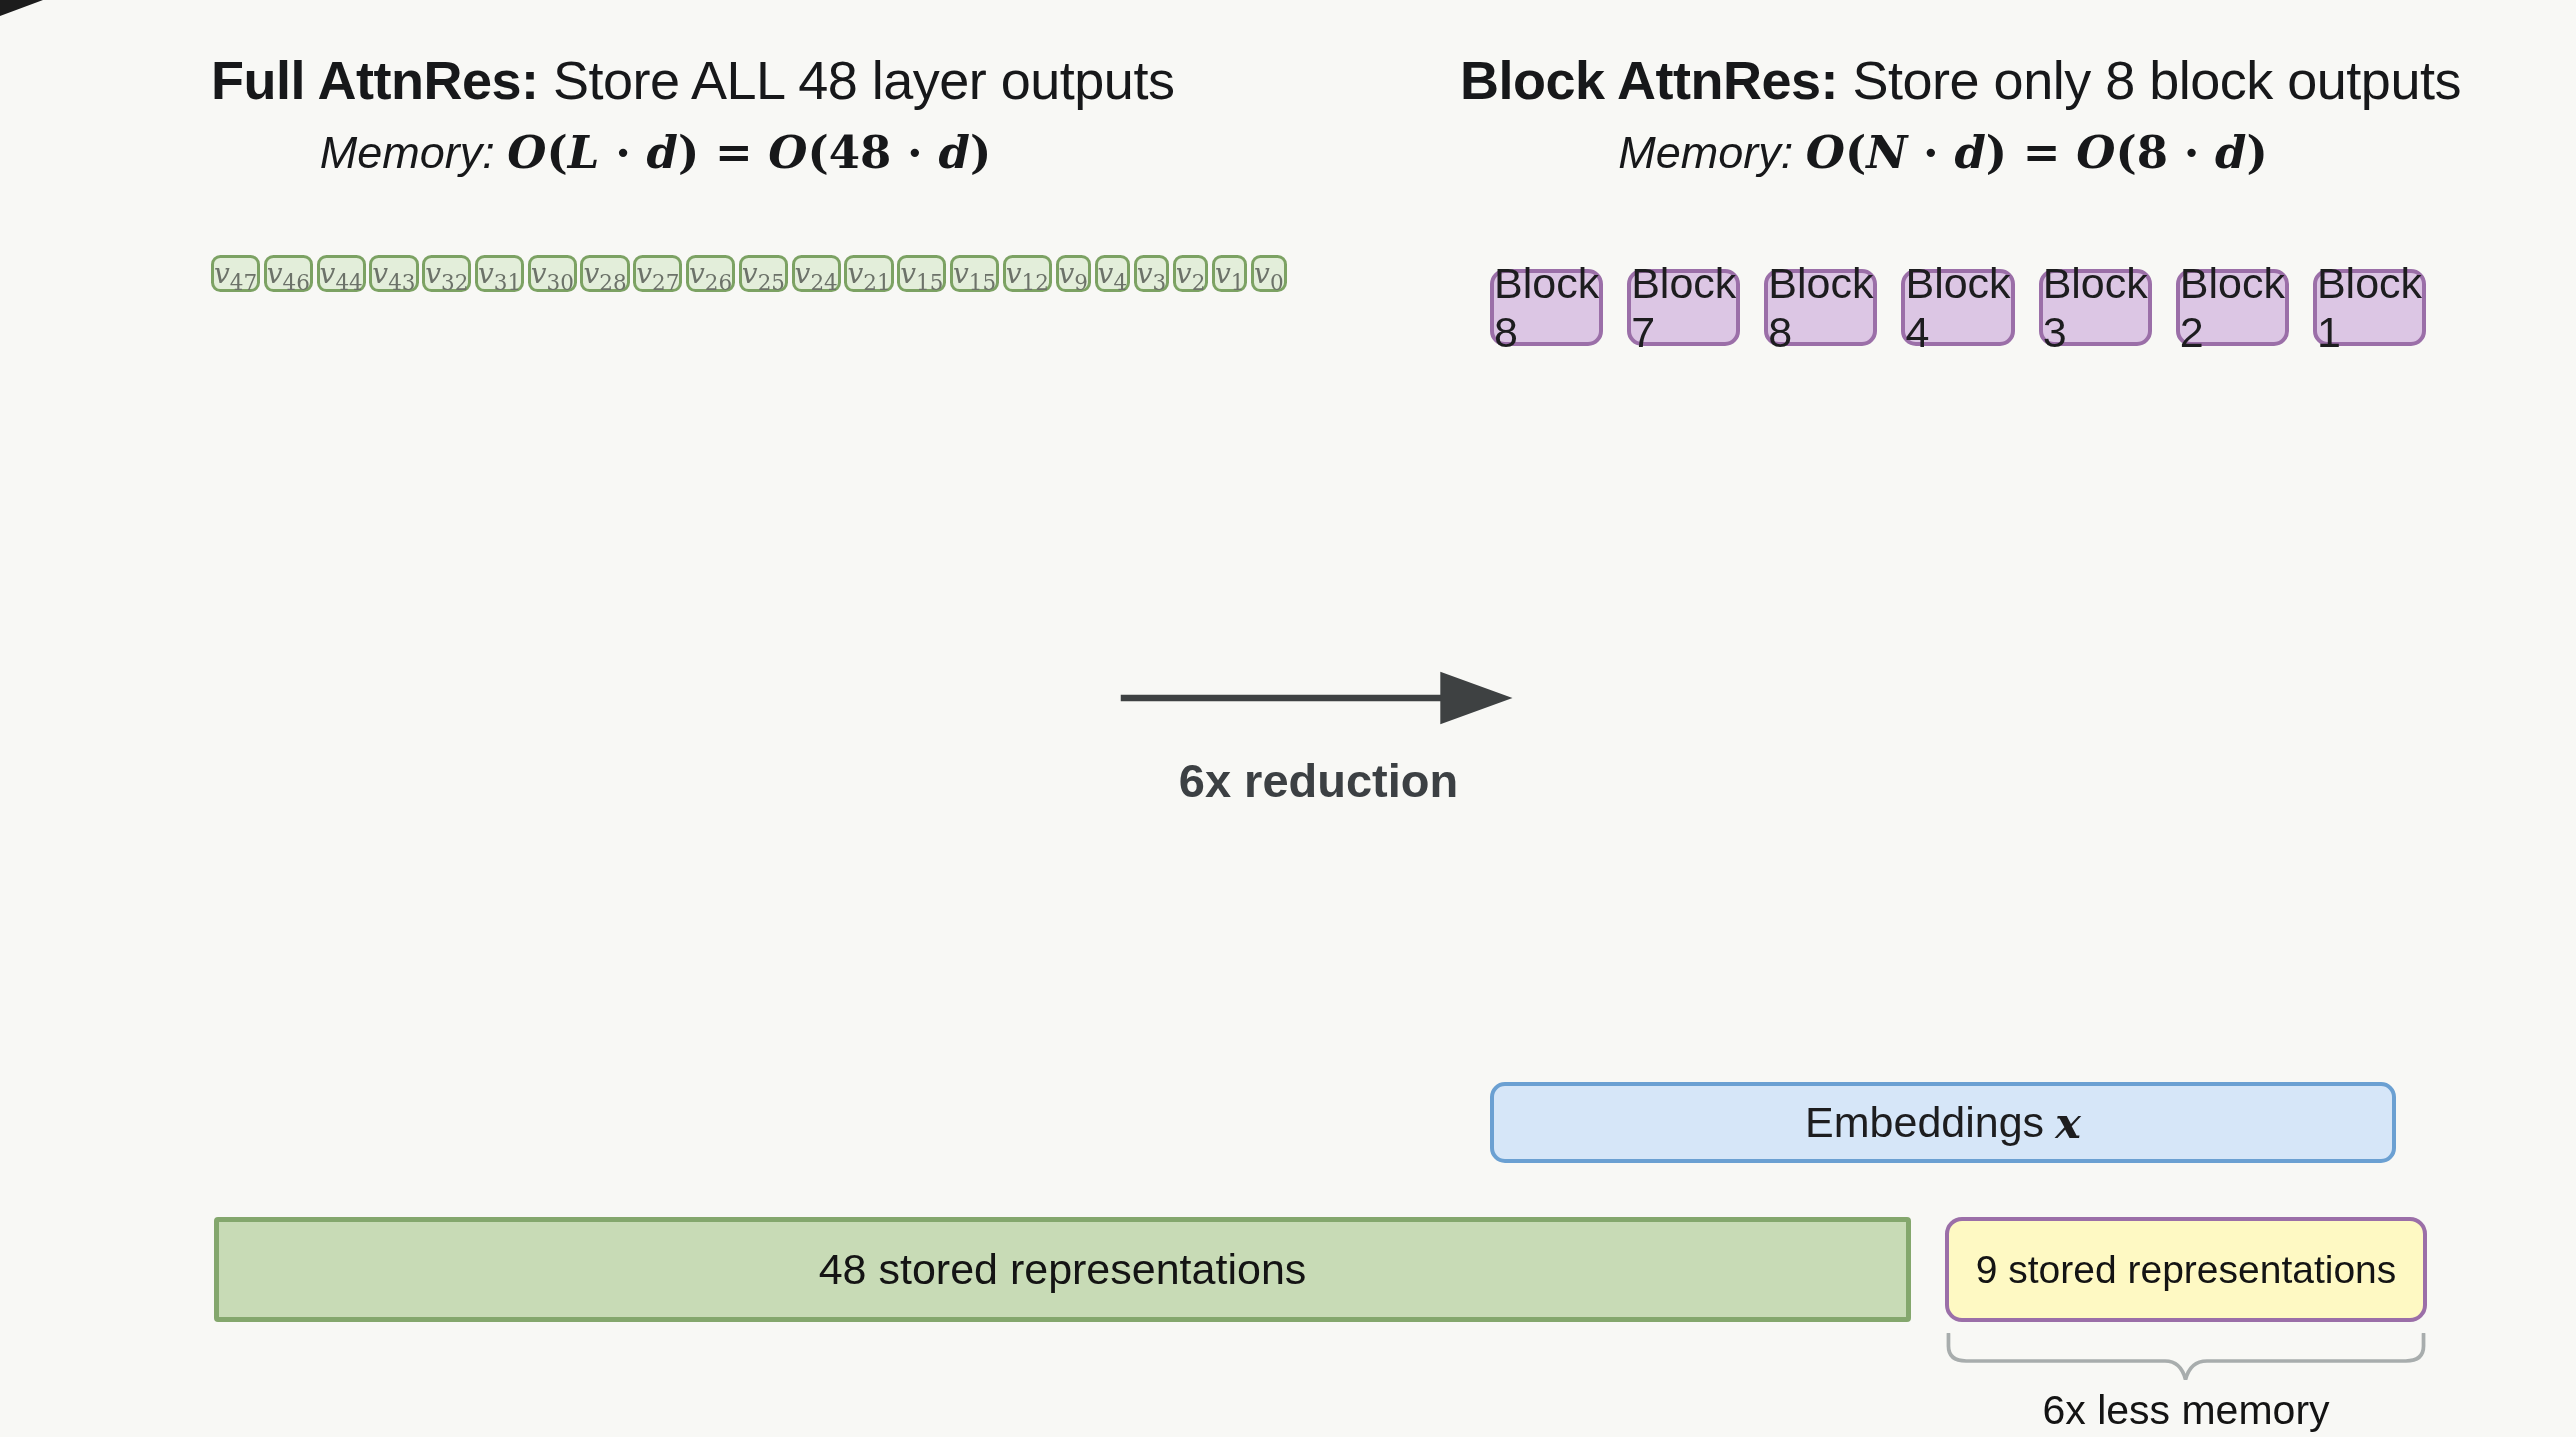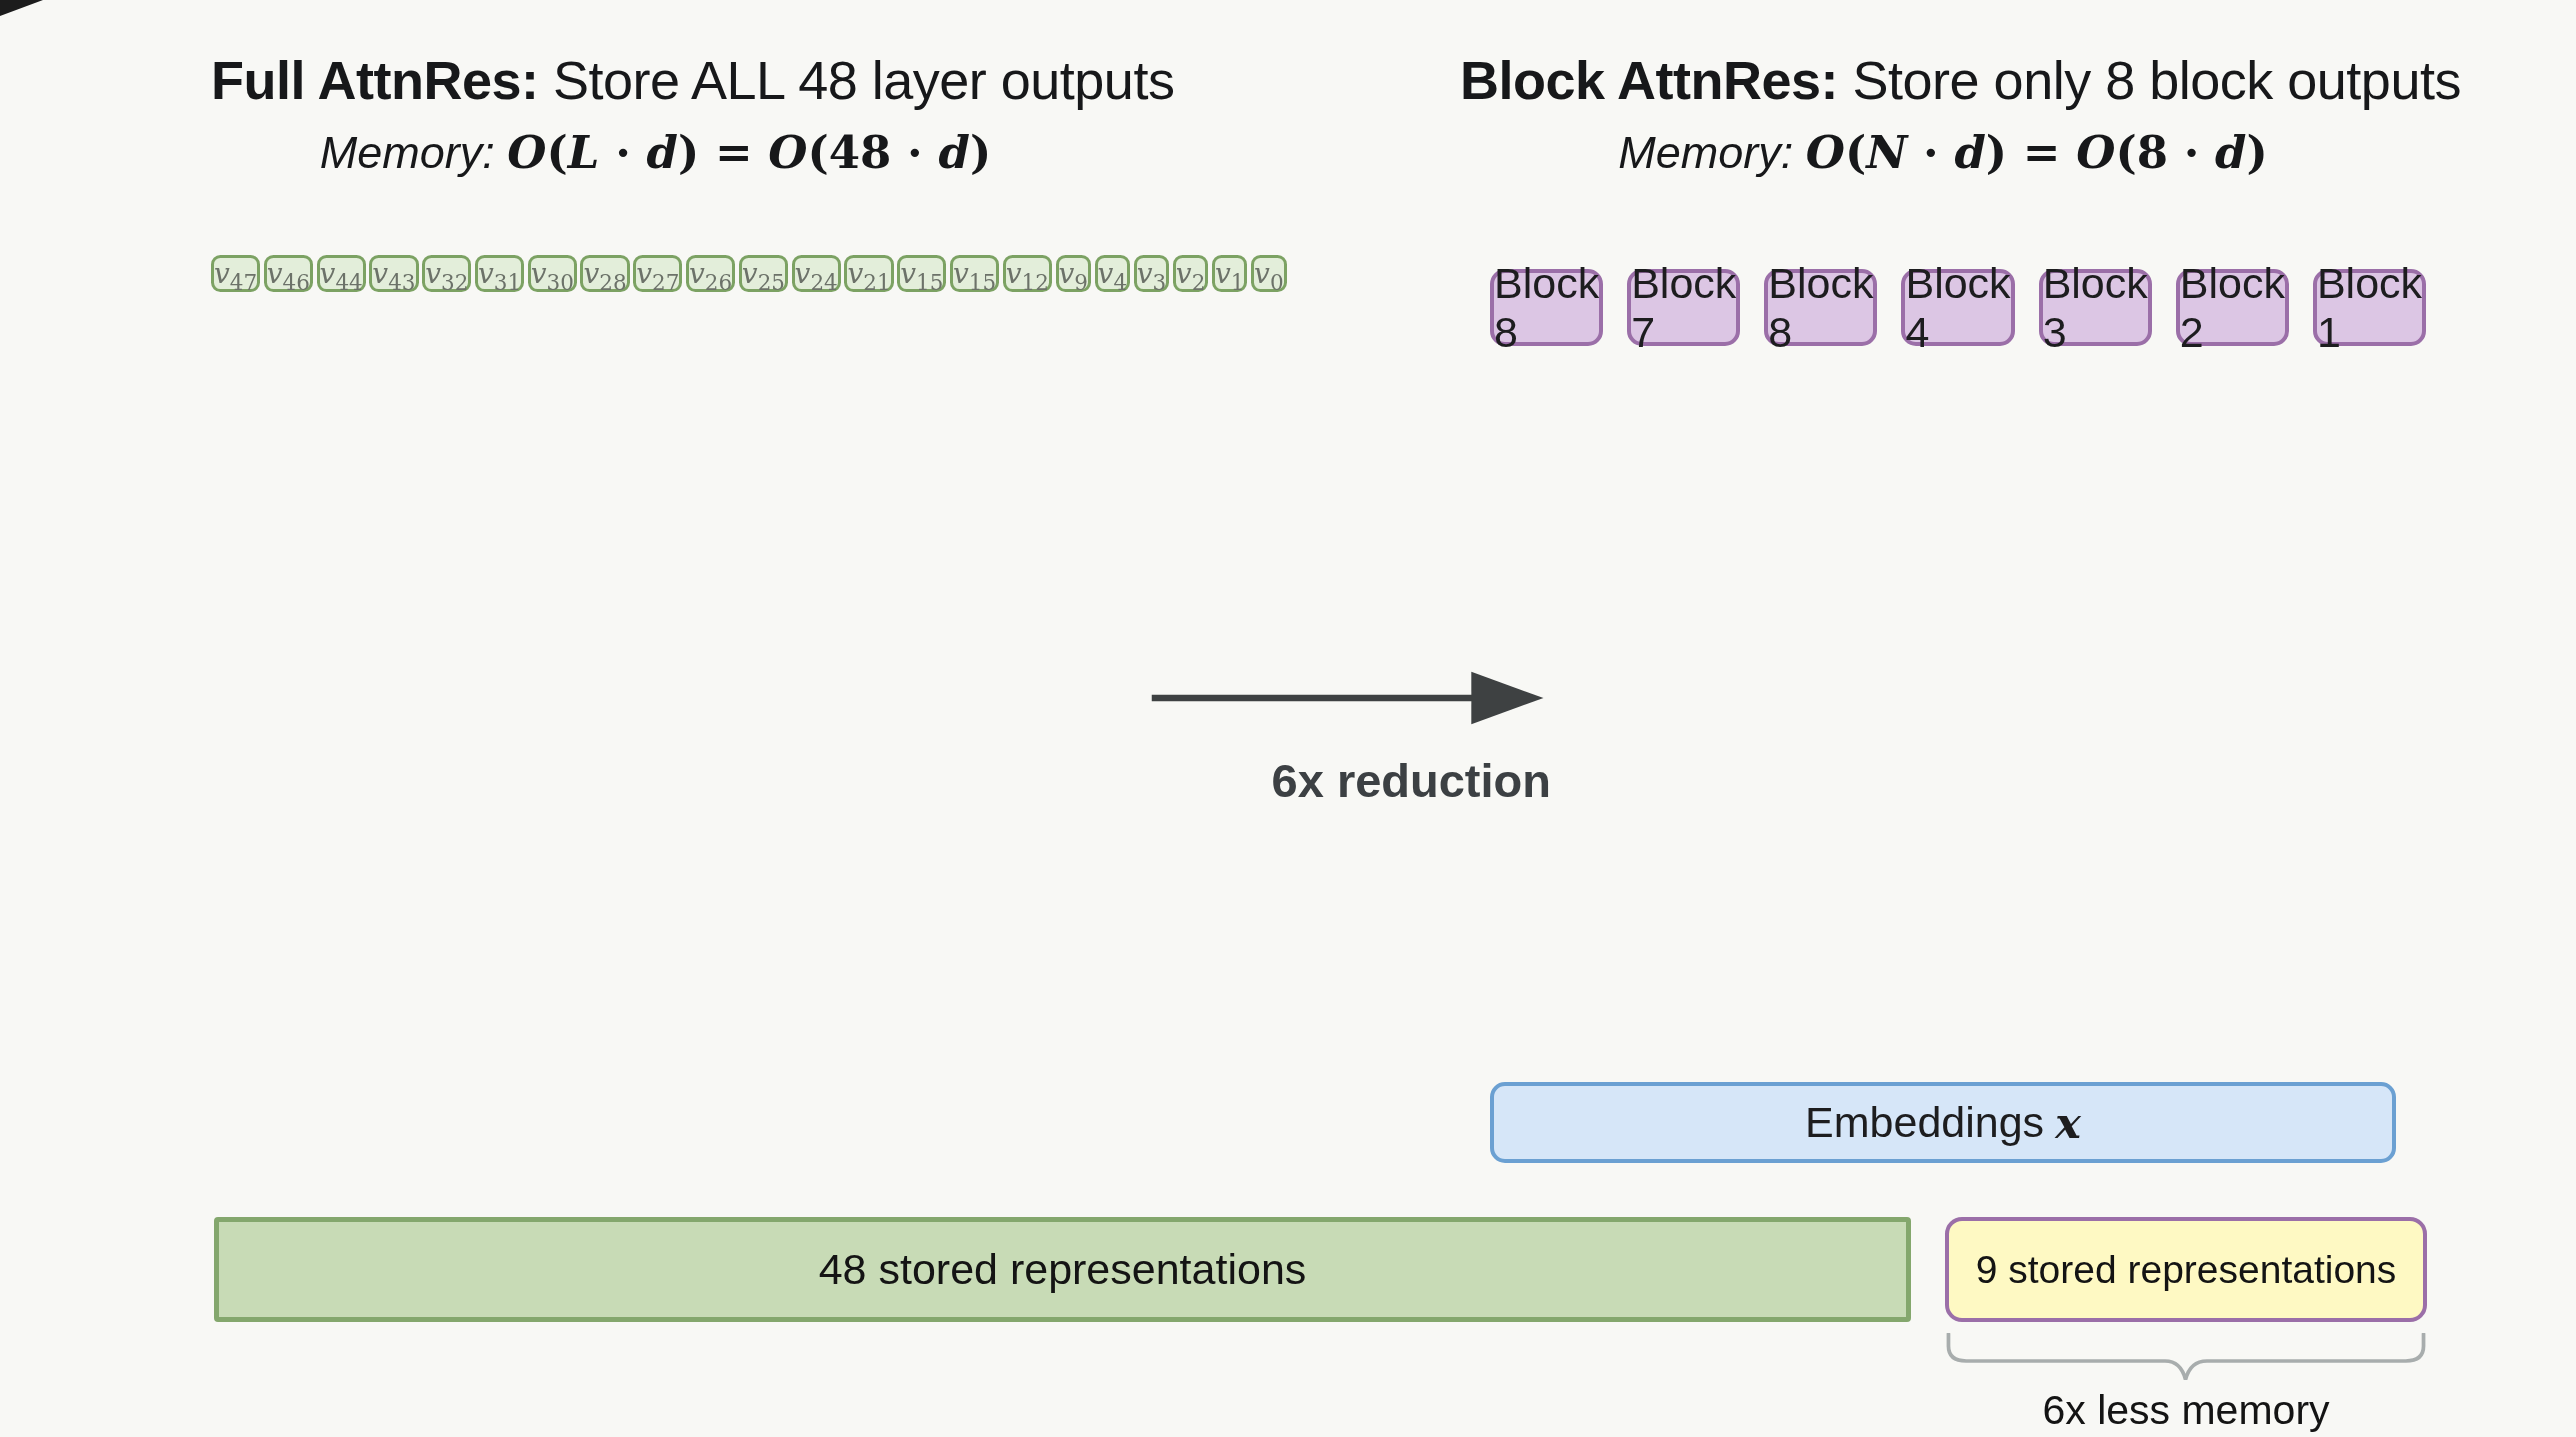--- a/index.html
+++ b/index.html
@@ -47,22 +47,22 @@
   }
   .layer-label {
     font-family: "DejaVu Serif", serif;
     font-size: 28px; color: #6c7269; line-height: 1;
   }
   .layer-label .sym { font-style: italic; }
   .layer-label sub { font-size: 21.5px; font-style: normal; line-height: 0; vertical-align: -6.6px; }
 
   
   .reduction-group {
-    position: absolute; left: 1148px; top: 651px; width: 403px;
-    display: flex; flex-direction: column; align-items: flex-end;
+    position: absolute; left: 1117px; top: 651px; width: 403px;
+    display: flex; flex-direction: column; align-items: center;
   }
   .reduction-label {
     margin-top: 7.5px;
     font-size: 47px; font-weight: 700; color: #3c4043; white-space: nowrap;
   }
 
   
   .block-stack {
     position: absolute; left: 1490px; top: 269px; width: 906px;
     display: flex; flex-direction: row; gap: 24px;

